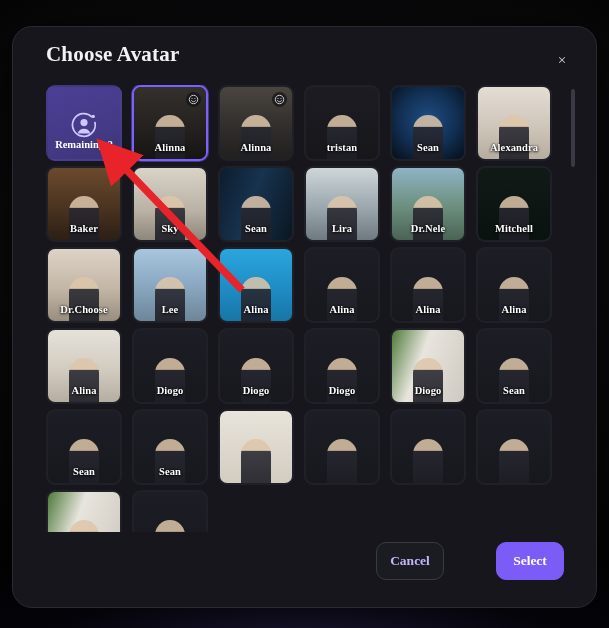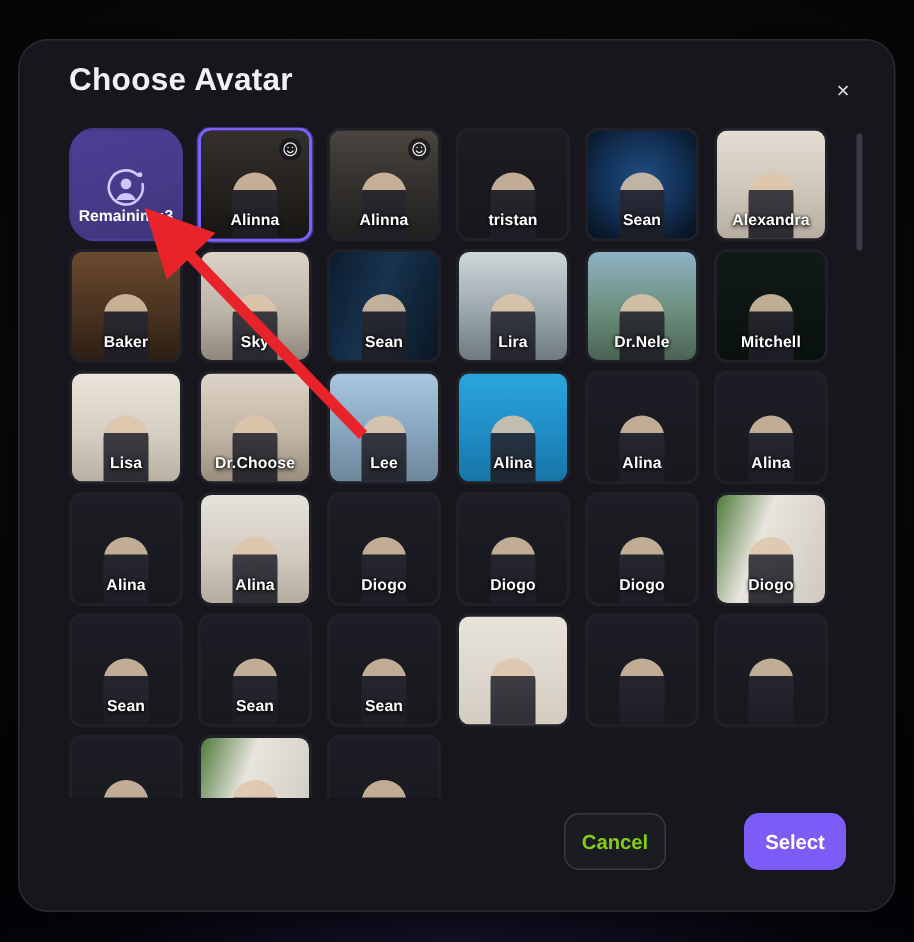--- a/index.html
+++ b/index.html
@@ -8,20 +8,21 @@
     background: #000000;
     font-family: "Liberation Sans", sans-serif;
     overflow: hidden;
   }
   #page-root {
     position: relative;
     width: 609px; height: 628px;
     background:
       radial-gradient(520px 190px at 50% 104%, rgba(120,95,230,0.30) 0%, rgba(92,70,190,0.10) 45%, rgba(0,0,0,0) 75%),
       radial-gradient(600px 420px at 50% 40%, #111015 0%, #070708 70%, #000 100%);
+    font-family: Liberation Serif, serif;
   }
 
   
   .modal {
     position: absolute;
     left: 12px; top: 26px;
     width: 585px; height: 582px;
     background: #16161c;
     border: 1px solid #2a2a33;
     border-radius: 20px;
@@ -104,21 +105,20 @@
   }
   .badge svg { width: 11px; height: 11px; display:block; }
 
   
   .tile-remaining {
     background: linear-gradient(160deg, #4b3f96 0%, #453a86 60%, #3d3478 100%);
     display: flex;
     flex-direction: column;
     align-items: center;
     justify-content: center;
-    border-radius: 18px;
   }
   .tile-remaining .ra-icon { margin-top: 4px; }
   .tile-remaining .ra-icon svg { width: 28px; height: 28px; display: block; }
   .remaining-label {
     position: absolute;
     left: 0; right: 0; bottom: 9px;
     text-align: center;
     font-size: 10.5px;
     font-weight: 700;
     color: #ffffff;
@@ -155,21 +155,21 @@
     font-size: 13.5px;
     font-weight: 600;
     cursor: pointer;
     user-select: none;
   }
   .btn-cancel {
     right: 152px;
     width: 68px;
     background: #1b1b22;
     border: 1px solid #3a3a45;
-    color: #84cc16;
+    color: #c4b5fd;
     text-align: right;
   }
   .btn-select {
     right: 32px;
     width: 68px;
     background: #7b5cf7;
     border: 1px solid #7b5cf7;
     color: #ffffff;
   }
 
@@ -271,25 +271,20 @@
             <div class="tile-art" style="background: linear-gradient(rgb(143, 179, 196) 0%, rgb(107, 142, 124) 55%, rgb(75, 99, 85) 100%);"></div>
             <div style="position: absolute; left: 50%; bottom: 0px; transform: translateX(-50%); width: 30px; height: 44px; border-radius: 15px 15px 0px 0px; background: linear-gradient(rgba(222, 198, 170, 0.85) 0%, rgba(222, 198, 170, 0.85) 26%, rgba(40, 40, 48, 0.88) 27%, rgba(30, 30, 38, 0.9) 100%);"></div>
             <div class="tile-label">Dr.Nele</div>
           </div>
           <div class="tile">
             <div class="tile-art" style="background: linear-gradient(rgb(16, 26, 22) 0%, rgb(10, 18, 15) 100%);"></div>
             <div style="position: absolute; left: 50%; bottom: 0px; transform: translateX(-50%); width: 30px; height: 44px; border-radius: 15px 15px 0px 0px; background: linear-gradient(rgba(222, 198, 170, 0.85) 0%, rgba(222, 198, 170, 0.85) 26%, rgba(40, 40, 48, 0.88) 27%, rgba(30, 30, 38, 0.9) 100%);"></div>
             <div class="tile-label">Mitchell</div>
           </div>
           <div class="tile">
-            <div class="tile-art" style="background: linear-gradient(rgb(234, 228, 218) 0%, rgb(214, 206, 194) 55%, rgb(185, 176, 163) 100%);"></div>
-            <div style="position: absolute; left: 50%; bottom: 0px; transform: translateX(-50%); width: 30px; height: 44px; border-radius: 15px 15px 0px 0px; background: linear-gradient(rgba(222, 198, 170, 0.85) 0%, rgba(222, 198, 170, 0.85) 26%, rgba(40, 40, 48, 0.88) 27%, rgba(30, 30, 38, 0.9) 100%);"></div>
-            <div class="tile-label">Lisa</div>
-          </div>
-          <div class="tile">
             <div class="tile-art" style="background: linear-gradient(rgb(221, 211, 198) 0%, rgb(194, 182, 166) 55%, rgb(153, 141, 125) 100%);"></div>
             <div style="position: absolute; left: 50%; bottom: 0px; transform: translateX(-50%); width: 30px; height: 44px; border-radius: 15px 15px 0px 0px; background: linear-gradient(rgba(222, 198, 170, 0.85) 0%, rgba(222, 198, 170, 0.85) 26%, rgba(40, 40, 48, 0.88) 27%, rgba(30, 30, 38, 0.9) 100%);"></div>
             <div class="tile-label">Dr.Choose</div>
           </div>
           <div class="tile">
             <div class="tile-art" style="background: linear-gradient(rgb(168, 198, 221) 0%, rgb(138, 168, 193) 50%, rgb(109, 134, 153) 100%);"></div>
             <div style="position: absolute; left: 50%; bottom: 0px; transform: translateX(-50%); width: 30px; height: 44px; border-radius: 15px 15px 0px 0px; background: linear-gradient(rgba(222, 198, 170, 0.85) 0%, rgba(222, 198, 170, 0.85) 26%, rgba(40, 40, 48, 0.88) 27%, rgba(30, 30, 38, 0.9) 100%);"></div>
             <div class="tile-label">Lee</div>
           </div>
           <div class="tile">

